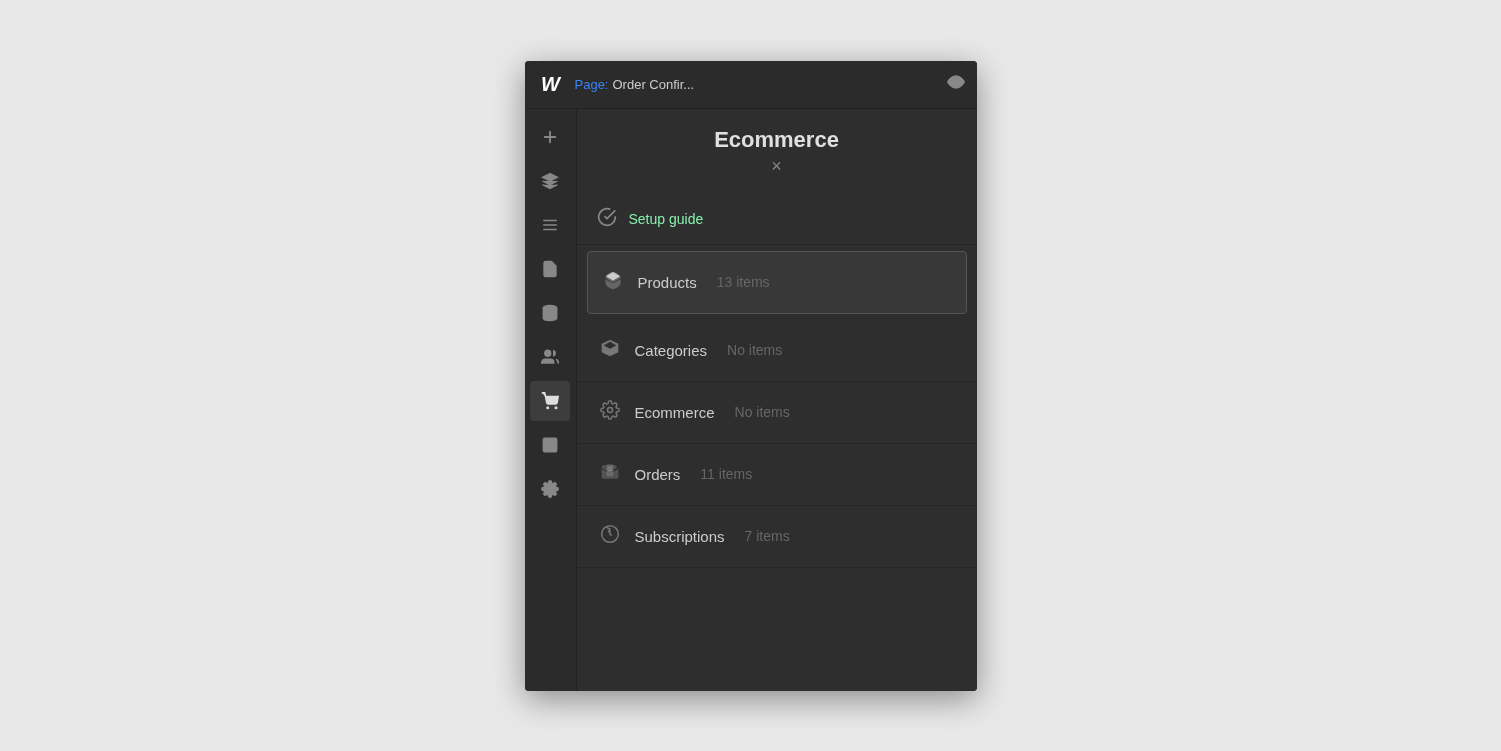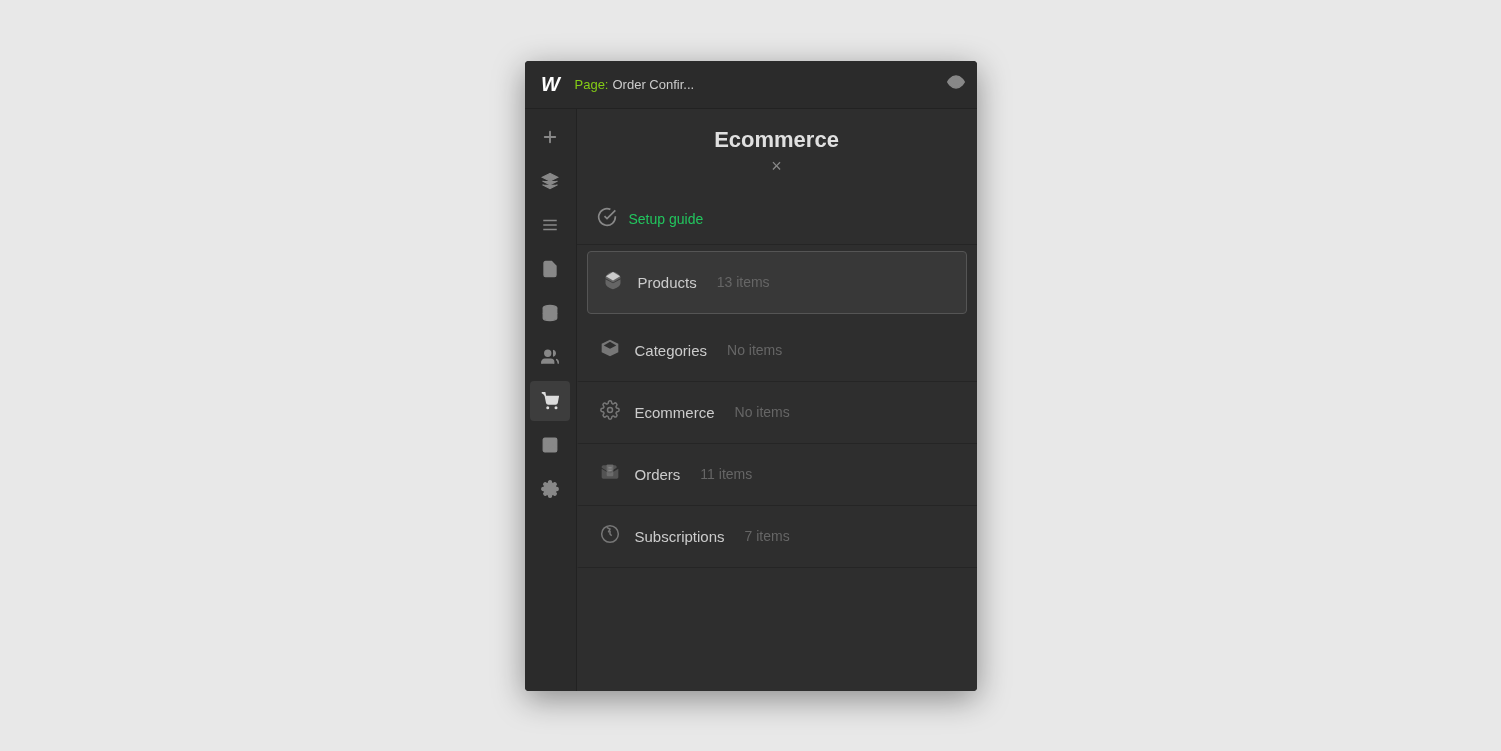--- a/index.html
+++ b/index.html
@@ -51,21 +51,21 @@
     }
 
     .top-bar-page {
       display: flex;
       align-items: center;
       gap: 4px;
       flex: 1;
     }
 
     .page-label {
-      color: #84cc16;
+      color: #3b82f6;
       font-size: 13px;
     }
 
     .page-name {
       color: #ccc;
       font-size: 13px;
     }
 
     .top-bar-eye {
       color: #888;
@@ -154,21 +154,21 @@
       cursor: pointer;
       border-bottom: 1px solid #252525;
     }
 
     .setup-icon {
       color: #888;
       font-size: 18px;
     }
 
     .setup-text {
-      color: #22c55e;
+      color: #86efac;
       font-size: 14px;
     }
 
     
     .menu-list {
       flex: 1;
       overflow-y: auto;
     }
 
     .menu-item {

